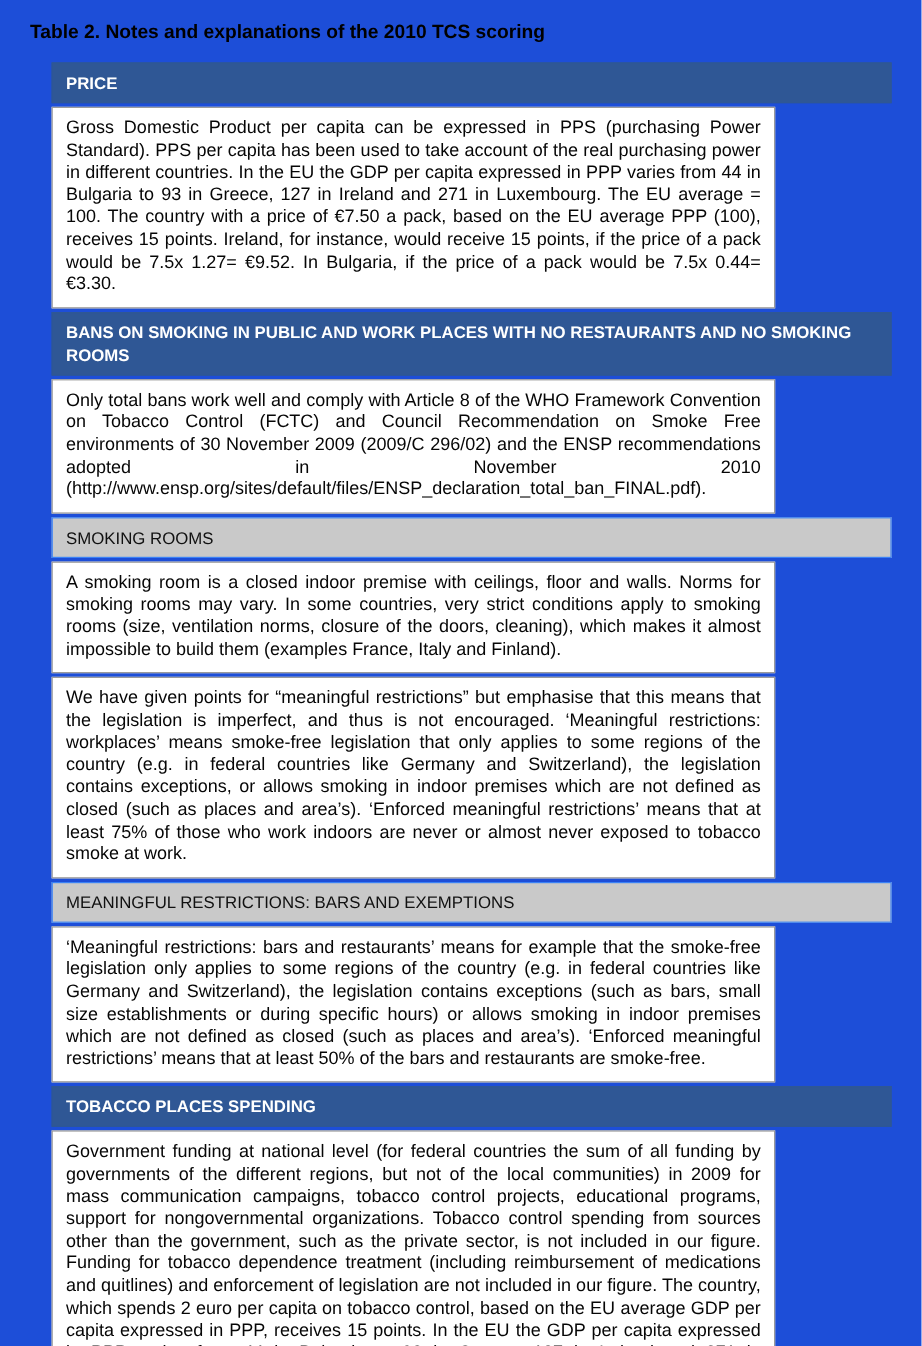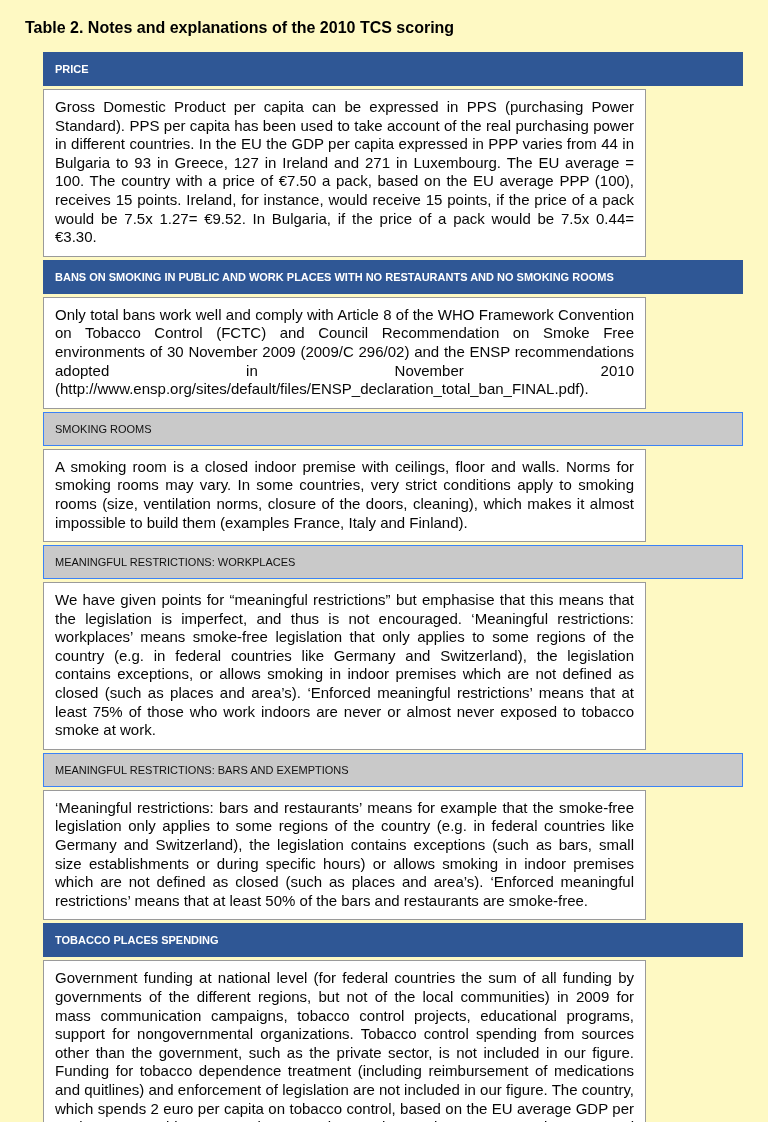--- a/index.html
+++ b/index.html
@@ -1,40 +1,40 @@
 <!DOCTYPE html>
 <html><head>
 <meta charset="utf-8">
 <style>
   html, body { margin: 0; padding: 0; background: #ffffff; }
   .page {
     position: relative;
     width: 768px;
     height: 1122px;
-    background: #fef9c3;
+    background: #1d4ed8;
     font-family: "Liberation Sans", sans-serif;
     color: #000;
     overflow: hidden;
   }
   .doc-title {
     margin: 19px 0 15px 25px;
     font-size: 16px;
     font-weight: bold;
     color: #000;
   }
   .tbl {
     margin-left: 43px;
     width: 700px;
   }
   .section { margin-bottom: 3px; }
   .hdr {
     box-sizing: border-box;
     width: 700px;
     padding: 7px 11px 6px 11px;
-    font-size: 11px;
+    font-size: 14px;
     line-height: 19px;
   }
   .hdr.blue {
     background: #2F5795;
     color: #ffffff;
     font-weight: bold;
     border: 1px solid #2F5795;
   }
   .hdr.gray {
     background: #C9C9C9;
@@ -74,21 +74,20 @@
       <div class="hdr blue">BANS ON SMOKING IN PUBLIC AND WORK PLACES WITH NO RESTAURANTS AND NO SMOKING ROOMS</div>
       <div class="cell">Only total bans work well and comply with Article 8 of the WHO Framework Convention on Tobacco Control (FCTC) and Council Recommendation on Smoke Free environments of 30 November 2009 (2009/C 296/02) and the ENSP recommendations adopted in November 2010 (http://www.ensp.org/sites/default/files/ENSP_declaration_total_ban_FINAL.pdf).</div>
     </div>
 
     <div class="section">
       <div class="hdr gray">SMOKING ROOMS</div>
       <div class="cell">A smoking room is a closed indoor premise with ceilings, floor and walls. Norms for smoking rooms may vary. In some countries, very strict conditions apply to smoking rooms (size, ventilation norms, closure of the doors, cleaning), which makes it almost impossible to build them (examples France, Italy and Finland).</div>
     </div>
 
     <div class="section">
-      <div class="hdr gray">MEANINGFUL RESTRICTIONS: WORKPLACES</div>
       <div class="cell">We have given points for “meaningful restrictions” but emphasise that this means that the legislation is imperfect, and thus is not encouraged. ‘Meaningful restrictions: workplaces’ means smoke-free legislation that only applies to some regions of the country (e.g. in federal countries like Germany and Switzerland), the legislation contains exceptions, or allows smoking in indoor premises which are not defined as closed (such as places and area’s). ‘Enforced meaningful restrictions’ means that at least 75% of those who work indoors are never or almost never exposed to tobacco smoke at work.</div>
     </div>
 
     <div class="section">
       <div class="hdr gray">MEANINGFUL RESTRICTIONS: BARS AND EXEMPTIONS</div>
       <div class="cell">‘Meaningful restrictions: bars and restaurants’ means for example that the smoke-free legislation only applies to some regions of the country (e.g. in federal countries like Germany and Switzerland), the legislation contains exceptions (such as bars, small size establishments or during specific hours) or allows smoking in indoor premises which are not defined as closed (such as places and area’s). ‘Enforced meaningful restrictions’ means that at least 50% of the bars and restaurants are smoke-free.</div>
     </div>
 
     <div class="section">
       <div class="hdr blue">TOBACCO PLACES SPENDING</div>

